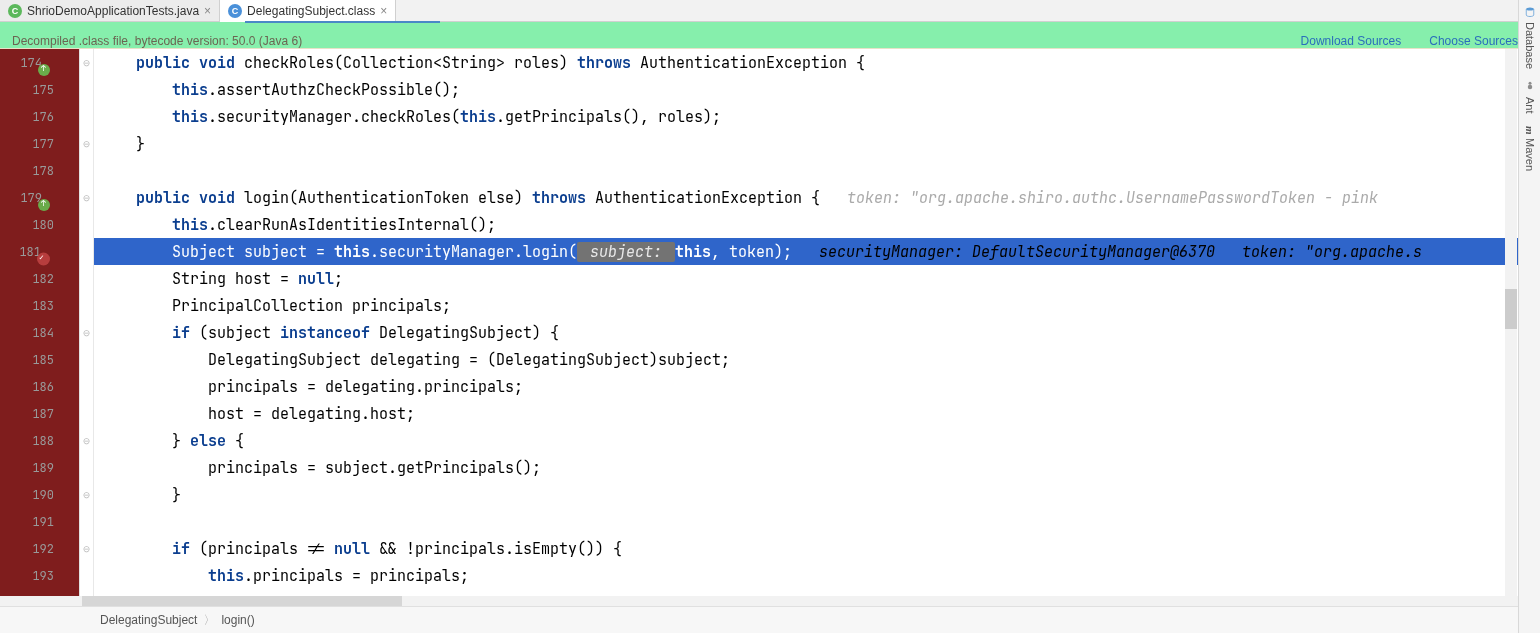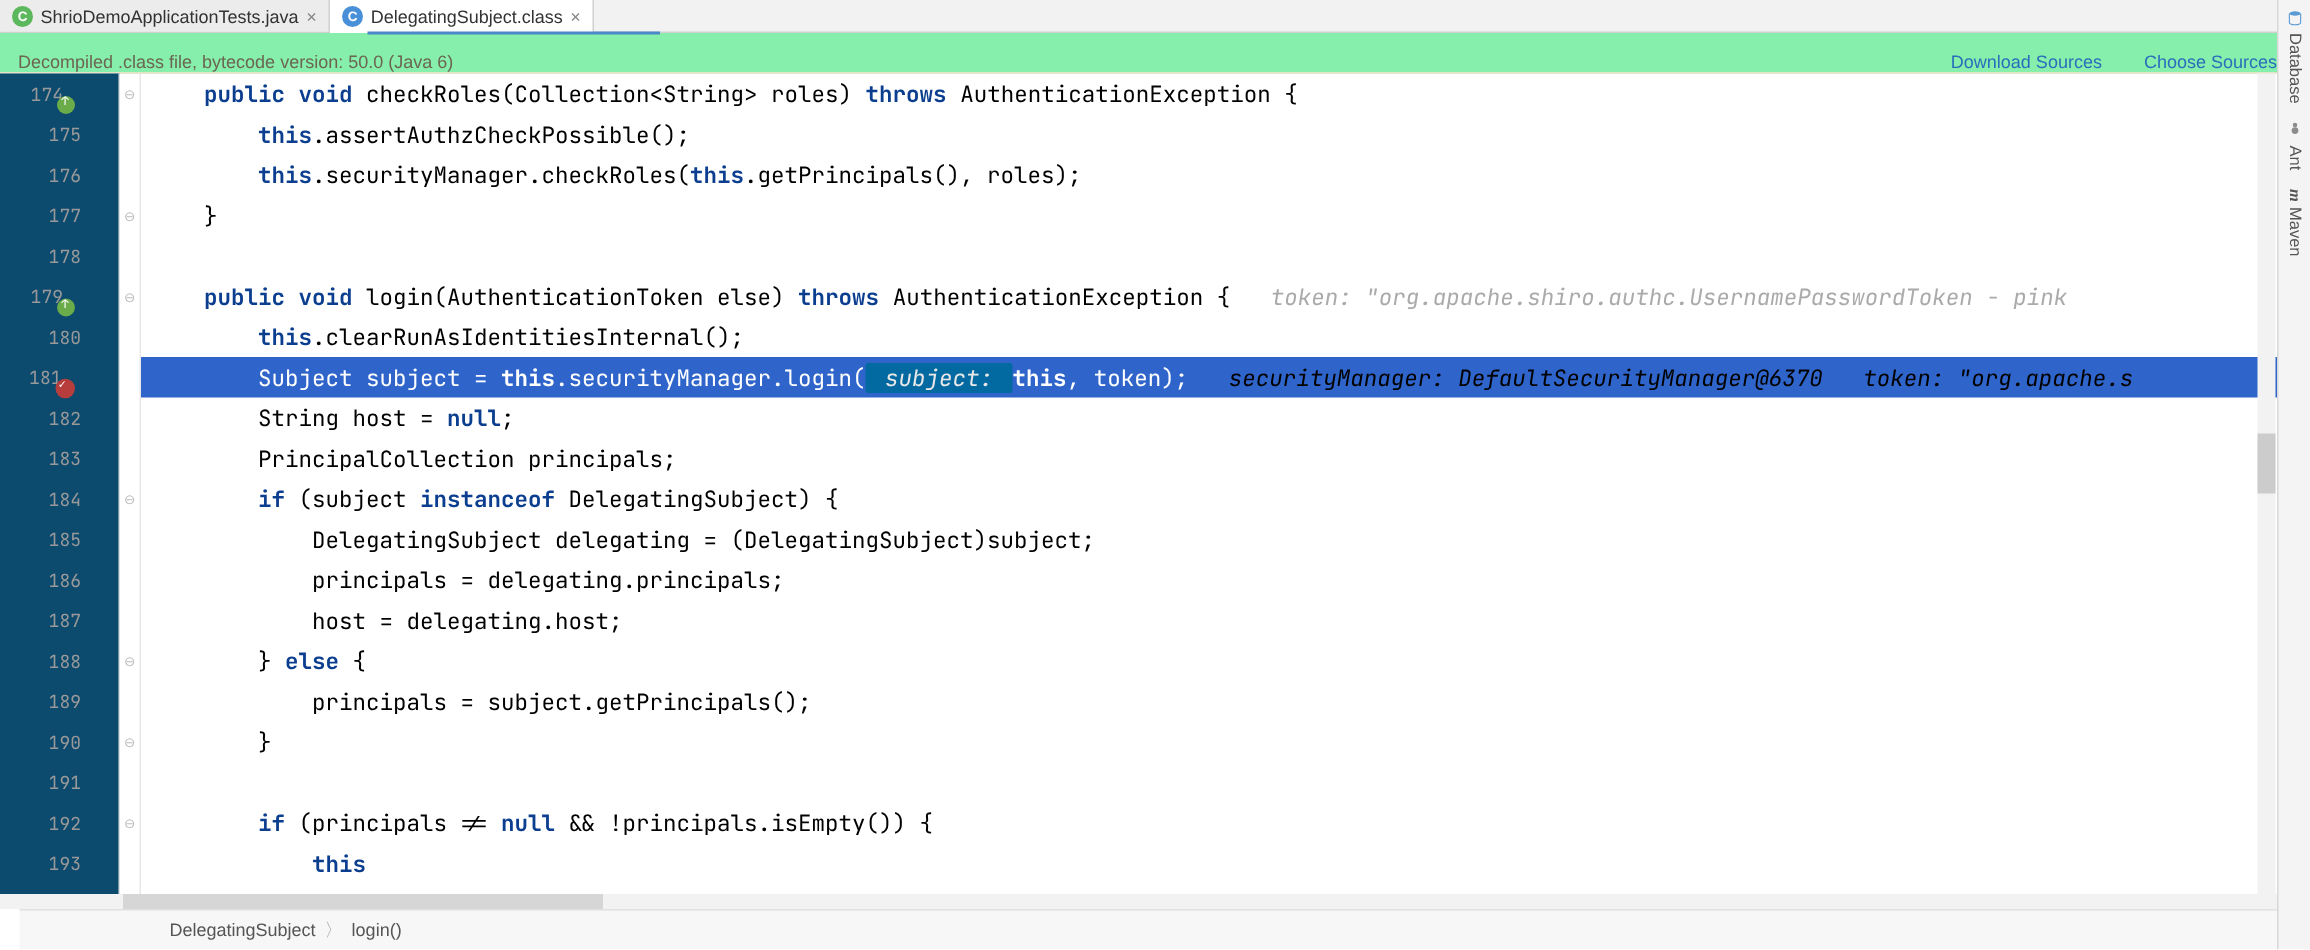--- a/index.html
+++ b/index.html
@@ -69,21 +69,21 @@
 .info-links { display: flex; gap: 28px; }
 .info-link { color: #2a6ebb; cursor: pointer; }
 
 .editor-area {
   display: flex;
   height: 555px;
   position: relative;
 }
 .gutter {
   width: 80px;
-  background: #0c4a6e;
+  background: #7f1d1d;
   border-right: 1px solid #e0e0e0;
   flex-shrink: 0;
 }
 .line-num {
   height: 27px;
   display: flex;
   align-items: center;
   justify-content: flex-end;
   padding-right: 25px;
   color: #999;
@@ -155,21 +155,21 @@
 }
 .code-line.highlighted {
   background: #2f65ca;
   color: #fff;
 }
 .kw { color: #0b3e8f; font-weight: bold; }
 .highlighted .kw { color: #fff; font-weight: bold; }
 .hint { color: #aaaaaa; font-style: italic; }
 .highlighted .hint { color: #000000; font-style: italic; }
 .param-box {
-  background: #0369a1;
+  background: #737373;
   color: #e8e8e8;
   font-style: italic;
   padding: 0 4px;
   border-radius: 2px;
 }
 
 .right-tools {
   position: absolute;
   right: 0; top: 0;
   width: 22px;
@@ -221,21 +221,21 @@
 .scrollbar-h .thumb {
   position: absolute;
   left: 82px;
   width: 320px;
   height: 100%;
   background: #d6d6d6;
 }
 
 .breadcrumbs {
   position: absolute;
-  bottom: 0; left: 13px; right: 22px;
+  bottom: 0; left: 0; right: 22px;
   height: 27px;
   background: #f7f7f7;
   border-top: 1px solid #e0e0e0;
   display: flex;
   align-items: center;
   padding-left: 100px;
   font-size: 12px;
   color: #555;
   gap: 6px;
 }
@@ -324,21 +324,21 @@
     <div class="code-line"><span>        </span><span>PrincipalCollection principals;</span></div>
     <div class="code-line"><span>        </span><span class="kw">if</span><span> (subject </span><span class="kw">instanceof</span><span> DelegatingSubject) {</span></div>
     <div class="code-line"><span>            </span><span>DelegatingSubject delegating = (DelegatingSubject)subject;</span></div>
     <div class="code-line"><span>            </span><span>principals = delegating.principals;</span></div>
     <div class="code-line"><span>            </span><span>host = delegating.host;</span></div>
     <div class="code-line"><span>        </span><span>} </span><span class="kw">else</span><span> {</span></div>
     <div class="code-line"><span>            </span><span>principals = subject.getPrincipals();</span></div>
     <div class="code-line"><span>        </span><span>}</span></div>
     <div class="code-line"><span></span></div>
     <div class="code-line"><span>        </span><span class="kw">if</span><span> (principals != </span><span class="kw">null</span><span> &amp;&amp; !principals.isEmpty()) {</span></div>
-    <div class="code-line"><span>            </span><span class="kw">this</span></div>
+    <div class="code-line"><span>            </span><span class="kw">this</span><span>.principals = principals;</span></div>
   </div>
 </div>
 
 <div class="right-tools">
   <div class="tool-tab">
     <svg class="tool-icon" viewBox="0 0 16 16">
         <ellipse cx="8" cy="4" rx="5" ry="2" fill="#5b9bd5"></ellipse>
         <path d="M3 4v8c0 1.1 2.2 2 5 2s5-.9 5-2V4" fill="none" stroke="#5b9bd5" stroke-width="1"></path>
       </svg>
     <span>Database</span>

